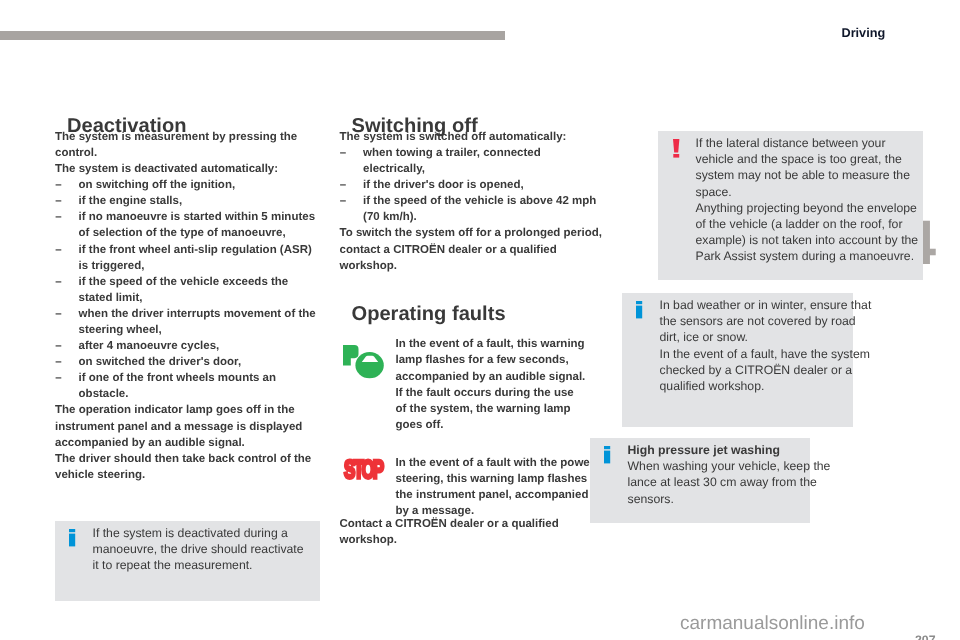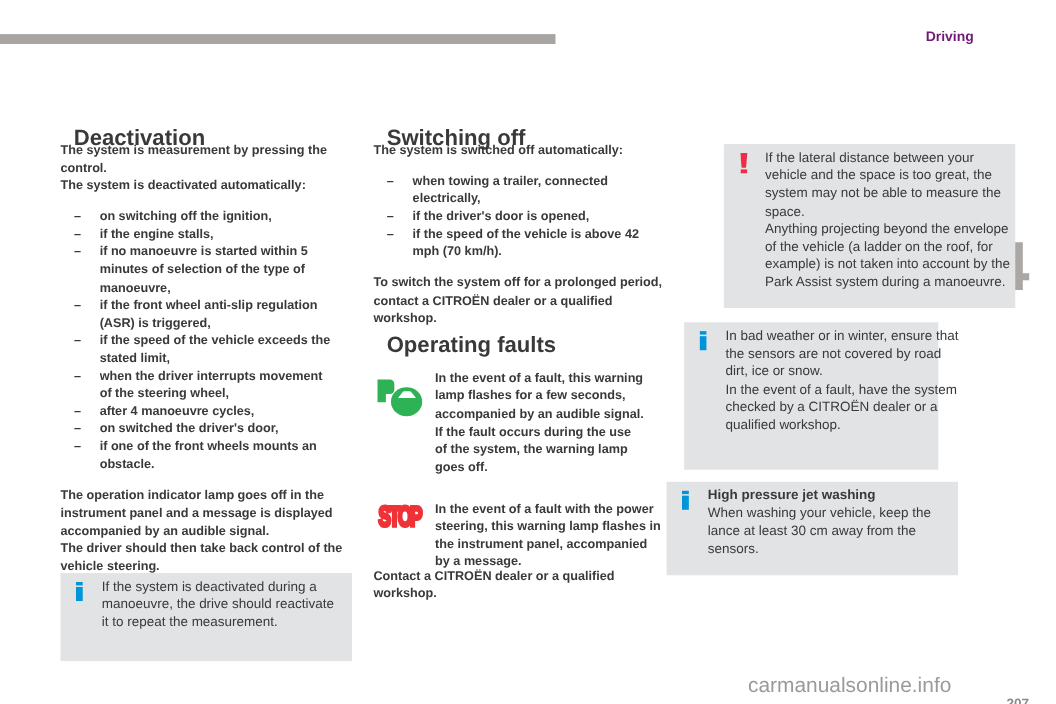--- a/index.html
+++ b/index.html
@@ -4,34 +4,34 @@
 <style>
   html,body{margin:0;padding:0;}
   body{width:960px;height:640px;background:#ffffff;font-family:"Liberation Sans",sans-serif;
        overflow:hidden;position:relative;-webkit-font-smoothing:antialiased;
        text-rendering:geometricPrecision;}
   .page{position:absolute;left:0;top:0;width:960px;height:640px;transform:translateZ(0);}
 
   
   .hdr-bar{position:absolute;left:0;top:31px;width:504.6px;height:8.8px;background:#a8a4a1;}
   .hdr-title{position:absolute;left:841.5px;top:26.5px;font-size:12.7px;font-weight:700;
-             color:#701a75;line-height:13px;}
+             color:#0f172a;line-height:13px;}
   .chapnum{position:absolute;left:901px;top:212px;font-size:63px;font-weight:700;
            color:#aba7a4;line-height:63px;}
 
   
   .col{position:absolute;color:#393939;}
   .col-left{left:55px;top:0px;width:264px;}
   .col-mid{left:339.5px;top:0px;width:264px;}
 
   h2{font-size:20.1px;font-weight:700;color:#393939;margin:12px;padding:0;
      line-height:20px;position:absolute;white-space:nowrap;}
   .body{font-size:11.5px;line-height:16.1px;font-weight:700;color:#393939;position:absolute;}
   .body p{margin:0;}
-  ul{margin:12px;padding:0;list-style:none;}
+  ul{margin:0;padding:0;list-style:none;}
   ul li{position:relative;padding-left:23.6px;}
   ul li:before{content:"\2013";position:absolute;left:0.2px;top:0;}
 
   
   .fault-txt{position:absolute;font-size:11.5px;line-height:16.1px;font-weight:700;
              color:#393939;left:395.5px;}
   .lamp-pa{position:absolute;left:343px;top:343px;}
   .lamp-stop{position:absolute;left:344.3px;top:457.4px;font-size:25.5px;font-weight:700;
              color:#ee3338;line-height:26px;letter-spacing:-2.9px;
              -webkit-text-stroke:3.3px #ee3338;
@@ -39,21 +39,21 @@
 
   
   .note{position:absolute;background:#e2e3e5;}
   .note .tx{position:absolute;font-size:12.25px;line-height:16.1px;color:#393939;width:215px;}
   .note .tx b{font-weight:700;}
   .note .ic{position:absolute;}
 
   .note1{left:55px;top:521px;width:265px;height:80px;}
   .note2{left:658px;top:131px;width:265px;height:149px;}
   .note3{left:622px;top:293px;width:231px;height:134px;}
-  .note4{left:606px;top:438px;width:265px;height:85px;}
+  .note4{left:590px;top:438px;width:220px;height:85px;}
 
   
   .wm{position:absolute;left:680px;top:610px;font-size:19px;color:#9a9a9a;line-height:27px;}
   .pgnum{position:absolute;left:915px;top:610.5px;font-size:12.3px;font-weight:700;color:#8b8b8b;line-height:12px;margin-top:23px;}
 </style>
 </head>
 <body>
 
 <div class="page">
 

